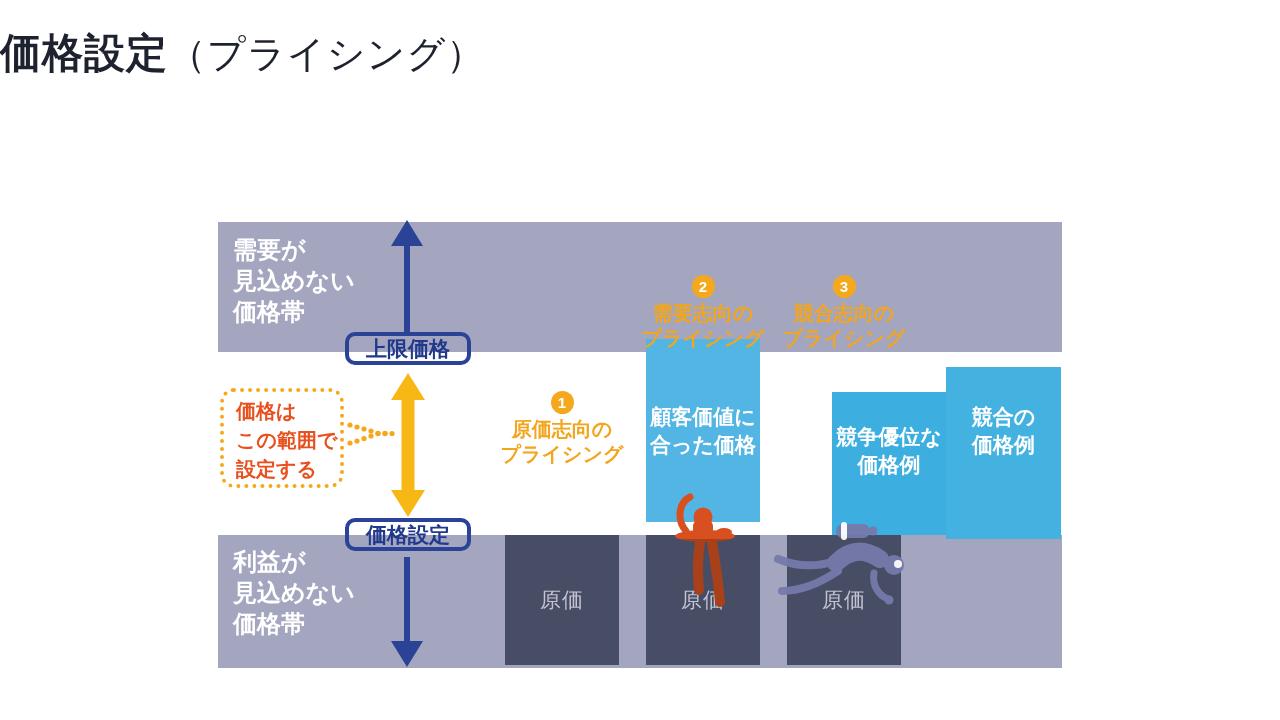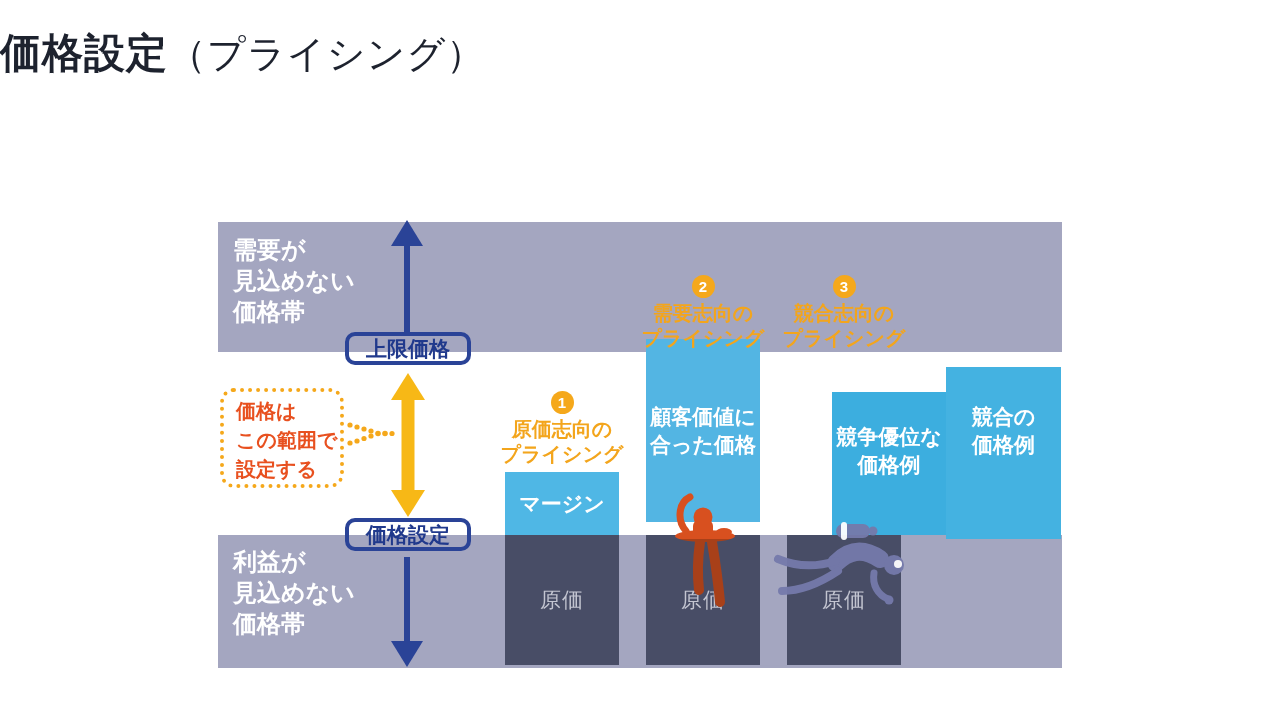--- a/index.html
+++ b/index.html
@@ -65,23 +65,20 @@
   <div class="cost-bar" style="left:505px;">
     <span class="cost-label">原価</span>
   </div>
   <div class="cost-bar" style="left:646px;">
     <span class="cost-label">原価</span>
   </div>
   <div class="cost-bar" style="left:787px;">
     <span class="cost-label">原価</span>
   </div>
 
-  <div class="price-bar" style="left:505px;top:472px;width:114px;height:63px;background:#4fb7e5;">
-    <span class="bar-label">マージン</span>
-  </div>
   <div class="price-bar" style="left:646px;top:339px;width:114px;height:183px;background:#53b5e3;">
     <span class="bar-label">顧客価値に
 合った価格</span>
   </div>
   <div class="price-bar" style="left:788px;top:392px;width:114px;height:143px;background:#3caedf;padding-bottom:26px;box-sizing:border-box;margin-left:44px;">
     <span class="bar-label">競争優位な
 価格例</span>
   </div>
   <div class="price-bar" style="left:928px;top:367px;width:115px;height:172px;background:#44b2e1;padding-bottom:44px;box-sizing:border-box;margin-left:18px;">
     <span class="bar-label">競合の

